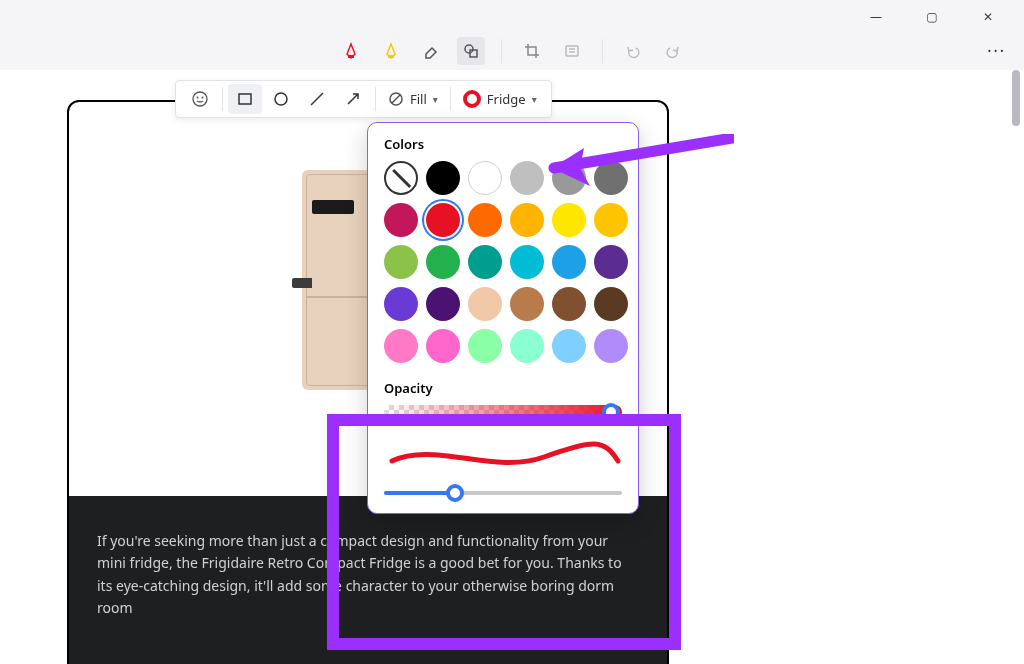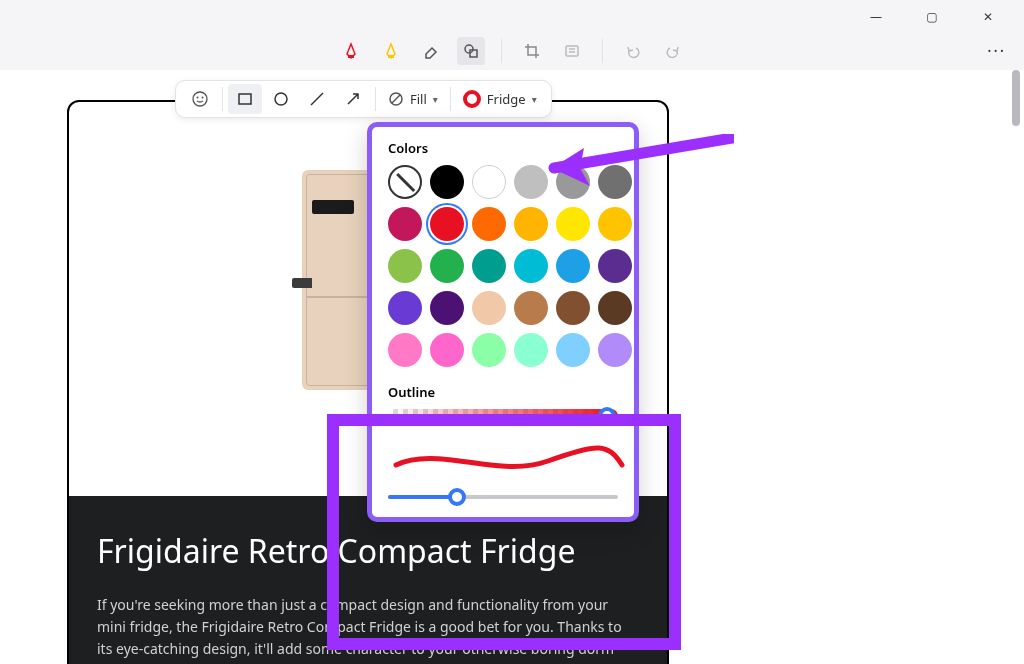--- a/index.html
+++ b/index.html
@@ -50,21 +50,21 @@
   background: #b9b9bf;
   border-radius: 4px;
 }
 .shape-toolbar {
   position: absolute;
   top: 10px;
   left: 175px;
   height: 38px;
   background: #fff;
   border: 1px solid #e2e2e8;
-  border-radius: 10px;
+  border-radius: 4px;
   box-shadow: 0 2px 6px rgba(0,0,0,0.08);
   display: flex;
   align-items: center;
   padding: 0 6px;
 }
 .st-btn { width: 34px; height: 30px; display: flex; align-items: center; justify-content: center; border-radius: 4px; margin: 0 1px;}
 .st-btn.rectsel { background: #eef0f3; }
 .sep { width: 1px; height: 24px; background: #e2e2e8; margin: 0 4px; }
 .fill-btn, .outline-btn { display: flex; align-items: center; gap: 6px; padding: 0 8px; height: 30px; font-size: 13px; color: #333; }
 .chev { font-size: 10px; color: #666; }
@@ -95,21 +95,21 @@
 }
 .dark-panel h1 { font-size: 32px; font-weight: 400; line-height: 1.3; margin-bottom: 22px;}
 .dark-panel p { font-size: 14px; color: #d1d1d1; line-height: 1.6; }
 
 .color-panel {
   position: absolute;
   top: 52px;
   left: 367px;
   width: 272px;
   background: #fff;
-  border: 5px solid #8b5cf6;
+  border: 1px solid #8b5cf6;
   border-radius: 10px;
   box-shadow: 0 8px 24px rgba(0,0,0,0.18);
   padding: 12px 16px 18px;
 }
 .color-panel h4 { font-size: 13px; font-weight: 600; margin-bottom: 8px; }
 .swatches { display: grid; grid-template-columns: repeat(6, 34px); gap: 8px 8px; margin-bottom: 16px;}
 .swatch { width: 34px; height: 34px; border-radius: 50%; }
 .swatch.none { border: 2.5px solid #333; background: #fff; position: relative;}
 .swatch.none::after { content:""; position:absolute; left: 3px; right: 3px; top: 50%; height: 2.5px; background:#333; transform: rotate(45deg) translateY(-50%);}
 .swatch.white { border: 1px solid #cfcfcf; }
@@ -208,21 +208,20 @@
 <div class="canvas-area">
 
   <div class="content-frame">
     <div class="product">
       <div class="product-door"></div>
       <div class="badge"></div>
       <div class="handle"></div>
       <div class="divider"></div>
     </div>
     <div class="dark-panel">
-      <h1>Frigidaire Retro Compact Fridge</h1>
       <p>If you're seeking more than just a compact design and functionality from your mini fridge, the Frigidaire Retro Compact Fridge is a good bet for you. Thanks to its eye-catching design, it'll add some character to your otherwise boring dorm room</p>
     </div>
   </div>
 
   <div class="shape-toolbar">
     <span class="st-btn">
       <svg width="18" height="18" viewBox="0 0 18 18">
           <circle cx="9" cy="9" r="7" fill="none" stroke="#555" stroke-width="1.3"></circle>
           <circle cx="6.5" cy="7.5" r="1" fill="#555"></circle>
           <circle cx="11.5" cy="7.5" r="1" fill="#555"></circle>
@@ -294,21 +293,21 @@
         <div class="swatch" style="background: rgb(184, 123, 75);"></div>
         <div class="swatch" style="background: rgb(128, 80, 48);"></div>
         <div class="swatch" style="background: rgb(90, 58, 34);"></div>
         <div class="swatch" style="background: rgb(255, 121, 198);"></div>
         <div class="swatch" style="background: rgb(255, 102, 204);"></div>
         <div class="swatch" style="background: rgb(138, 255, 168);"></div>
         <div class="swatch" style="background: rgb(138, 255, 209);"></div>
         <div class="swatch" style="background: rgb(127, 208, 255);"></div>
         <div class="swatch" style="background: rgb(177, 139, 250);"></div>
       </div>
-    <h4>Outline</h4>
+    <h4>Opacity</h4>
     <div class="opacity-track">
       <div class="opacity-thumb"></div>
     </div>
     <div class="size-preview">
       <svg width="240" height="40" viewBox="0 0 240 40">
           <path d="M8 26 C 50 6, 110 40, 160 22 S 220 4, 234 26" fill="none" stroke="#e81123" stroke-width="5" stroke-linecap="round"></path>
         </svg>
     </div>
     <div class="size-track">
       <div class="fill"></div>

